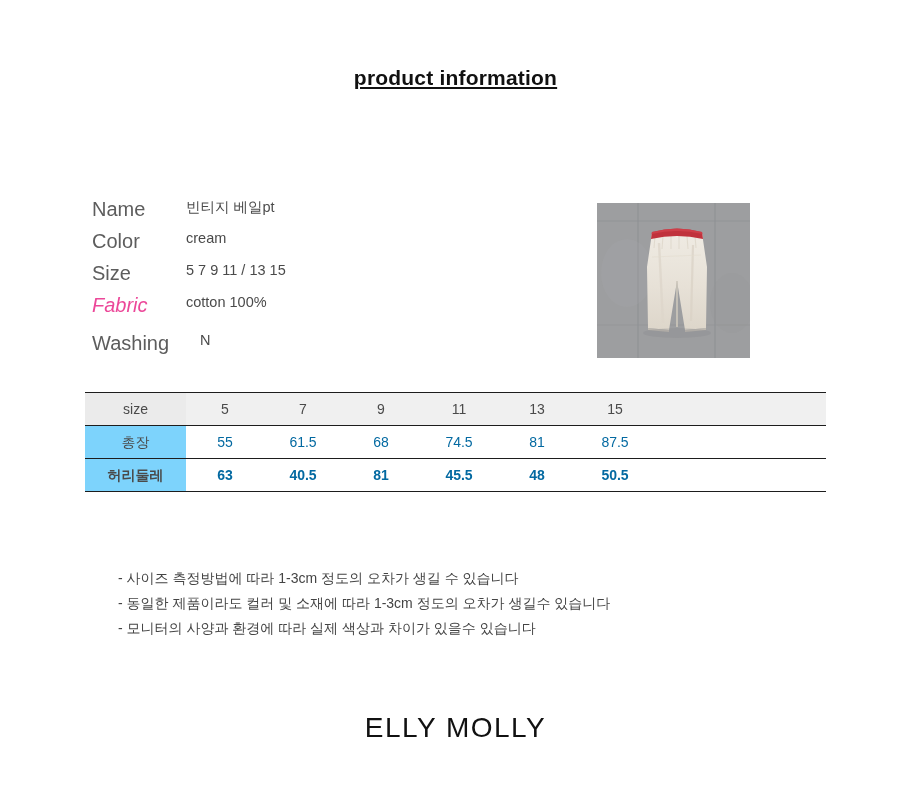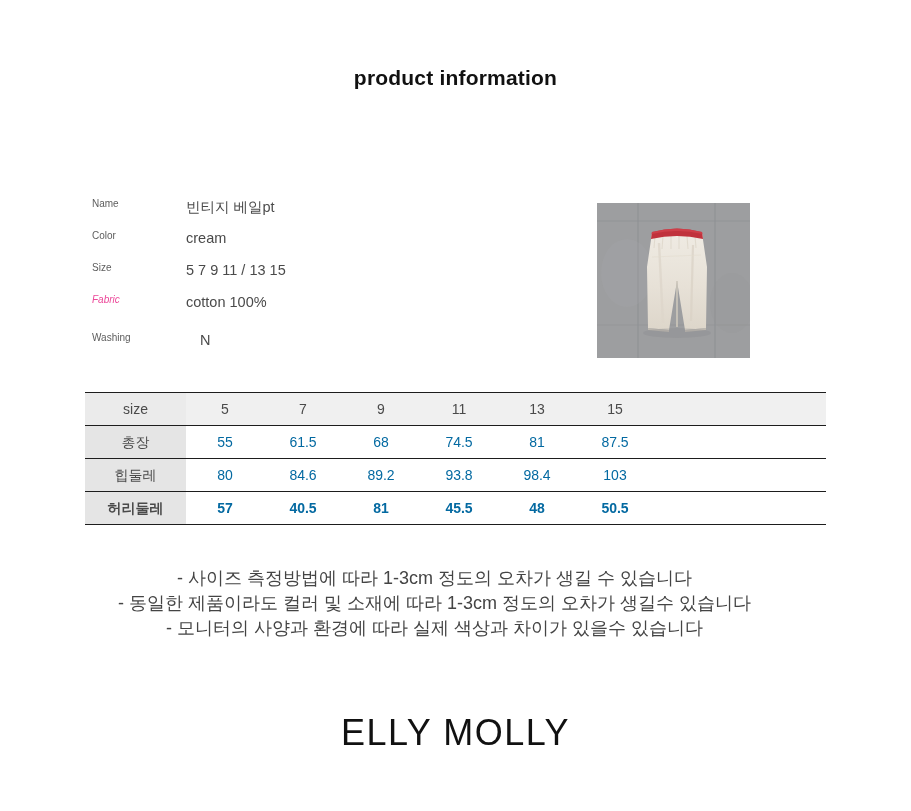--- a/index.html
+++ b/index.html
@@ -20,39 +20,40 @@
   .page-title {
     position: absolute;
     top: 66px;
     left: 0;
     width: 911px;
     text-align: center;
     font-size: 21px;
     font-weight: bold;
     color: #111111;
     letter-spacing: .2px;
+    text-decoration: underline;
   }
 
   
   .info-block {
     position: absolute;
     left: 92px;
     top: 198px;
     width: 470px;
   }
   .info-row {
     height: 32px;
     display: flex;
     align-items: flex-start;
   }
   .info-row.gap-before { margin-top: 6px; }
   .info-label {
     width: 94px;
     flex: 0 0 94px;
-    font-size: 10px;
+    font-size: 20px;
     color: #5d5d5d;
   }
   .info-label.muted { color: #ec4899; font-style: italic; }
   .info-value {
     font-size: 14.5px;
     color: #4a4a4a;
     text-align: center;
   }
   .info-value.indent { padding-left: 14px; }
 
@@ -83,45 +84,44 @@
     padding: 0;
     text-align: center;
     font-weight: normal;
     color: #0369a1;
     border-top: 1.6px solid #1d1d1d;
     line-height: 32px;
   }
   .size-table tbody tr:last-child td { border-bottom: 1.6px solid #1d1d1d; font-weight: bold; }
   .size-table thead th { background: #f0f0f0; color: #4a4a4a; }
   .size-table thead th.hdr-label { background: #ebebeb; }
-  .size-table tbody td.row-label { background: #e5e5e5; color: #4a4a4a; }
+  .size-table tbody td.row-label { background: #7dd3fc; color: #4a4a4a; }
   .col-label { width: 101px; }
   .col-v     { width: 78px; }
   .col-rest  { width: 172px; }
 
   
   .notes {
     position: absolute;
     left: 118px;
     top: 566px;
-    font-size: 18px;
+    font-size: 14px;
     color: #444444;
     line-height: 25px;
-    text-align: center;
   }
   .notes div { white-space: nowrap; }
 
   
   .brand {
     position: absolute;
     left: 0;
     top: 712px;
     width: 911px;
     text-align: center;
-    font-size: 36px;
+    font-size: 28px;
     font-family: "Liberation Sans", "DejaVu Sans", sans-serif;
     font-weight: 300;
     letter-spacing: 1.5px;
     color: #111111;
   }
 </style>
 </head>
 <body>
 
 <div class="page-title">product information</div>
@@ -218,32 +218,22 @@
       <td class="row-label">총장</td>
       <td>55</td>
       <td>61.5</td>
       <td>68</td>
       <td>74.5</td>
       <td>81</td>
       <td>87.5</td>
       <td></td>
     </tr>
     <tr>
-      <td class="row-label">힙둘레</td>
-      <td>80</td>
-      <td>84.6</td>
-      <td>89.2</td>
-      <td>93.8</td>
-      <td>98.4</td>
-      <td>103</td>
-      <td></td>
-    </tr>
-    <tr>
       <td class="row-label">허리둘레</td>
-      <td>57</td>
+      <td>63</td>
       <td>40.5</td>
       <td>81</td>
       <td>45.5</td>
       <td>48</td>
       <td>50.5</td>
       <td></td>
     </tr>
   </tbody>
 </table>
 

